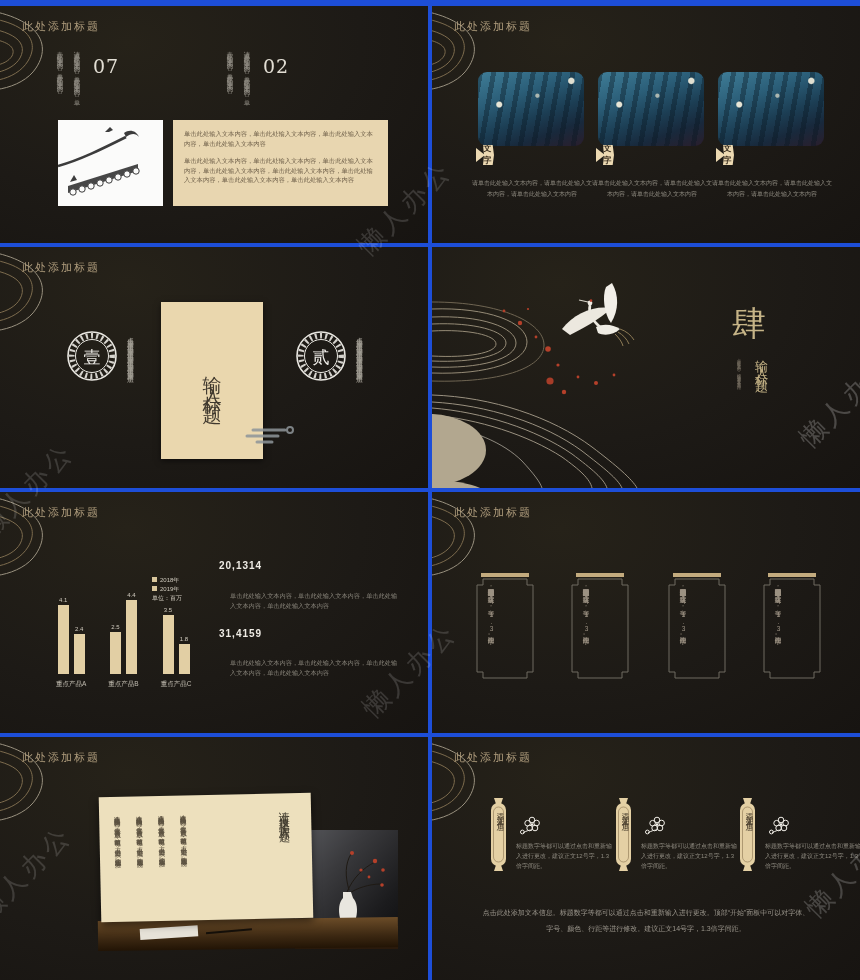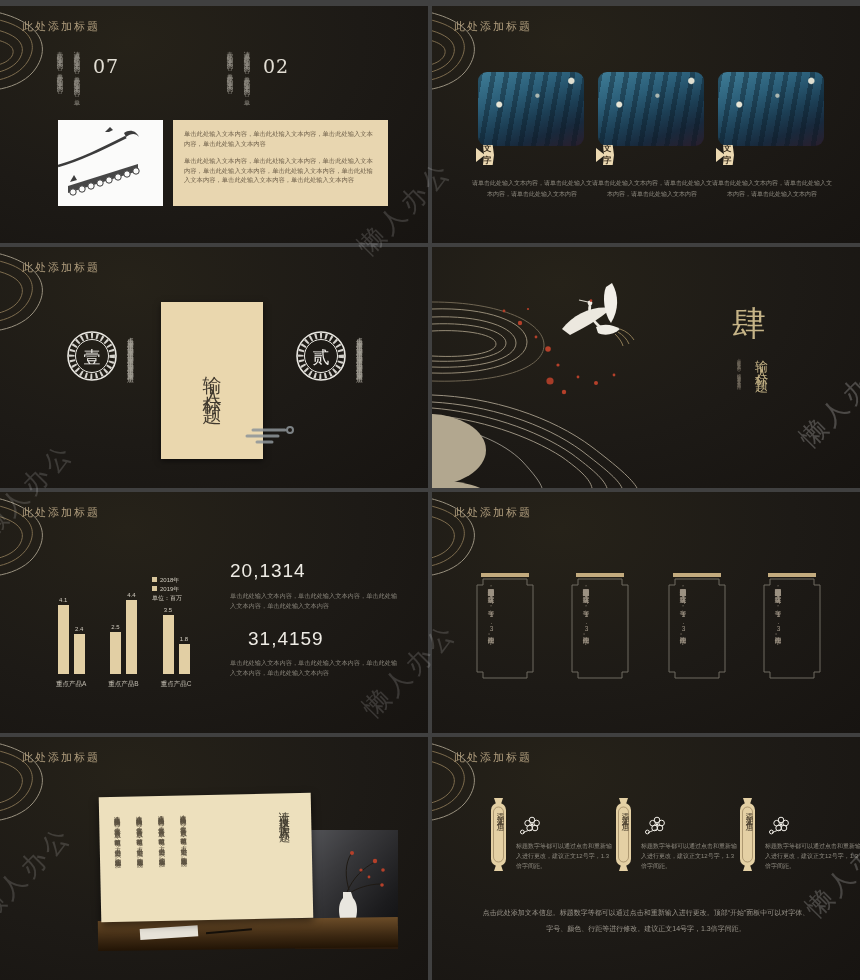--- a/index.html
+++ b/index.html
@@ -1,16 +1,16 @@
 <!DOCTYPE html>
 <html><head>
 <meta charset="utf-8">
 <style>
   html,body{margin:0;padding:0;}
-  .sheet{position:relative;width:860px;height:980px;background:#404040;overflow:hidden;
+  .sheet{position:relative;width:860px;height:980px;background:#1d4ed8;overflow:hidden;
          font-family:"Liberation Sans",sans-serif;}
   .slide{position:absolute;width:428px;background:radial-gradient(ellipse at 30% 15%,#262219 0%,#1d1a16 55%,#171411 100%);overflow:hidden;}
   #s1{left:0;top:6px;height:237px;}   #s2{left:432px;top:6px;height:237px;}
   #s3{left:0;top:247px;height:241px;} #s4{left:432px;top:247px;height:241px;}
   #s5{left:0;top:492px;height:241px;} #s6{left:432px;top:492px;height:241px;}
   #s7{left:0;top:737px;height:243px;} #s8{left:432px;top:737px;height:243px;}
 
   .stitle{position:absolute;left:22px;top:13px;font-family:"Liberation Serif",serif;
           font-size:11px;letter-spacing:2px;color:#b19e7e;}
   .swirl{position:absolute;left:-12px;top:0;}
@@ -63,21 +63,21 @@
   
   .chart{position:absolute;left:56px;top:94px;display:flex;gap:22px;}
   .cgroup{display:flex;flex-direction:column;align-items:center;gap:6px;}
   .cbars{display:flex;gap:5px;align-items:flex-end;}
   .barcol{width:11px;display:flex;flex-direction:column;justify-content:flex-end;align-items:center;height:88px;}
   .barlabel{font-size:6px;color:#cfc9bd;margin-bottom:2px;}
   .bar{width:11px;background:#e2cfa4;}
   .cat{font-size:6.5px;color:#c4bfb3;white-space:nowrap;}
   .legend{position:absolute;left:152px;top:84px;font-size:6px;color:#cdc8bb;line-height:9px;}
   .sq{display:inline-block;width:5px;height:5px;background:#d9c69c;margin-right:3px;}
-  .stat{position:absolute;left:230px;font-size:19px;font-weight:normal;color:#eeebe4;letter-spacing:1px;}
+  .stat{position:absolute;left:219px;font-size:10px;font-weight:bold;color:#eeebe4;letter-spacing:1px;}
   .statp{position:absolute;left:230px;width:168px;font-size:6.2px;line-height:10px;color:#8a867c;}
 
   
   .plaque{position:absolute;top:81px;width:64px;height:109px;}
   .plaque .ptext{position:absolute;left:12px;top:11px;height:91px;font-size:6.5px;line-height:13px;color:#9c9283;}
 
   
   .photo7{position:absolute;left:295px;top:93px;width:103px;height:119px;
           background:linear-gradient(130deg,#595a5e 0%,#3a3a3d 35%,#1b1b1d 75%,#0d0d0f 100%);}
   .desk7{position:absolute;left:98px;top:182px;width:300px;height:30px;transform:rotate(-0.8deg);
@@ -338,21 +338,21 @@
       </div>
     </div>
     <div class="legend">
       <div><span class="sq"></span><span>2018年</span></div>
       <div><span class="sq"></span><span>2019年</span></div>
       <div>单位：百万</div>
     </div>
 
     <div class="stat" style="top:68px;">20,1314</div>
     <div class="statp" style="top:99px;">单击此处输入文本内容，单击此处输入文本内容，单击此处输入文本内容，单击此处输入文本内容</div>
-    <div class="stat" style="top:136px;margin-left:18px;">31,4159</div>
+    <div class="stat" style="top:136px;">31,4159</div>
     <div class="statp" style="top:166px;">单击此处输入文本内容，单击此处输入文本内容，单击此处输入文本内容，单击此处输入文本内容</div>
   </div>
 
   <div class="slide" id="s6">
     <span class="swirl">
       <svg width="70" height="100" viewBox="0 0 70 100" fill="none">
         <path d="M-20,2 C40,6 68,32 48,62 C34,84 -8,90 -20,78" stroke="#99917f" stroke-width="1"></path>
         <path d="M-20,10 C30,12 55,30 40,55 C28,75 -5,80 -20,70" stroke="#7d6c4e" stroke-width="1"></path>
         <path d="M-20,20 C20,22 42,34 32,52 C24,66 -2,72 -20,64" stroke="#7d6c4e" stroke-width="1"></path>
       </svg></span>

